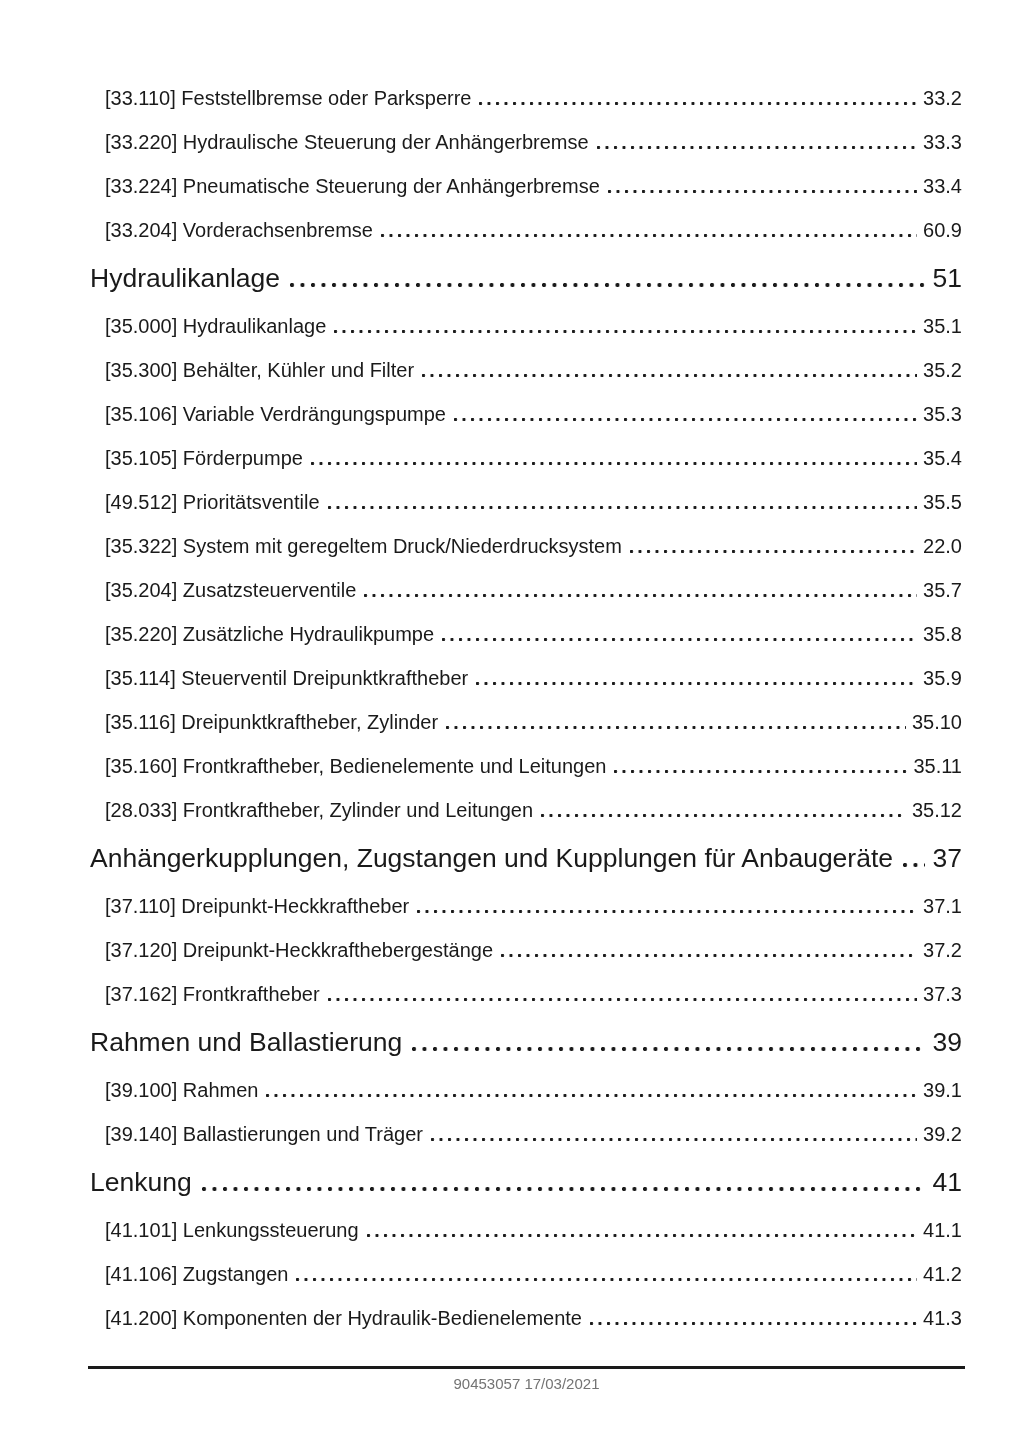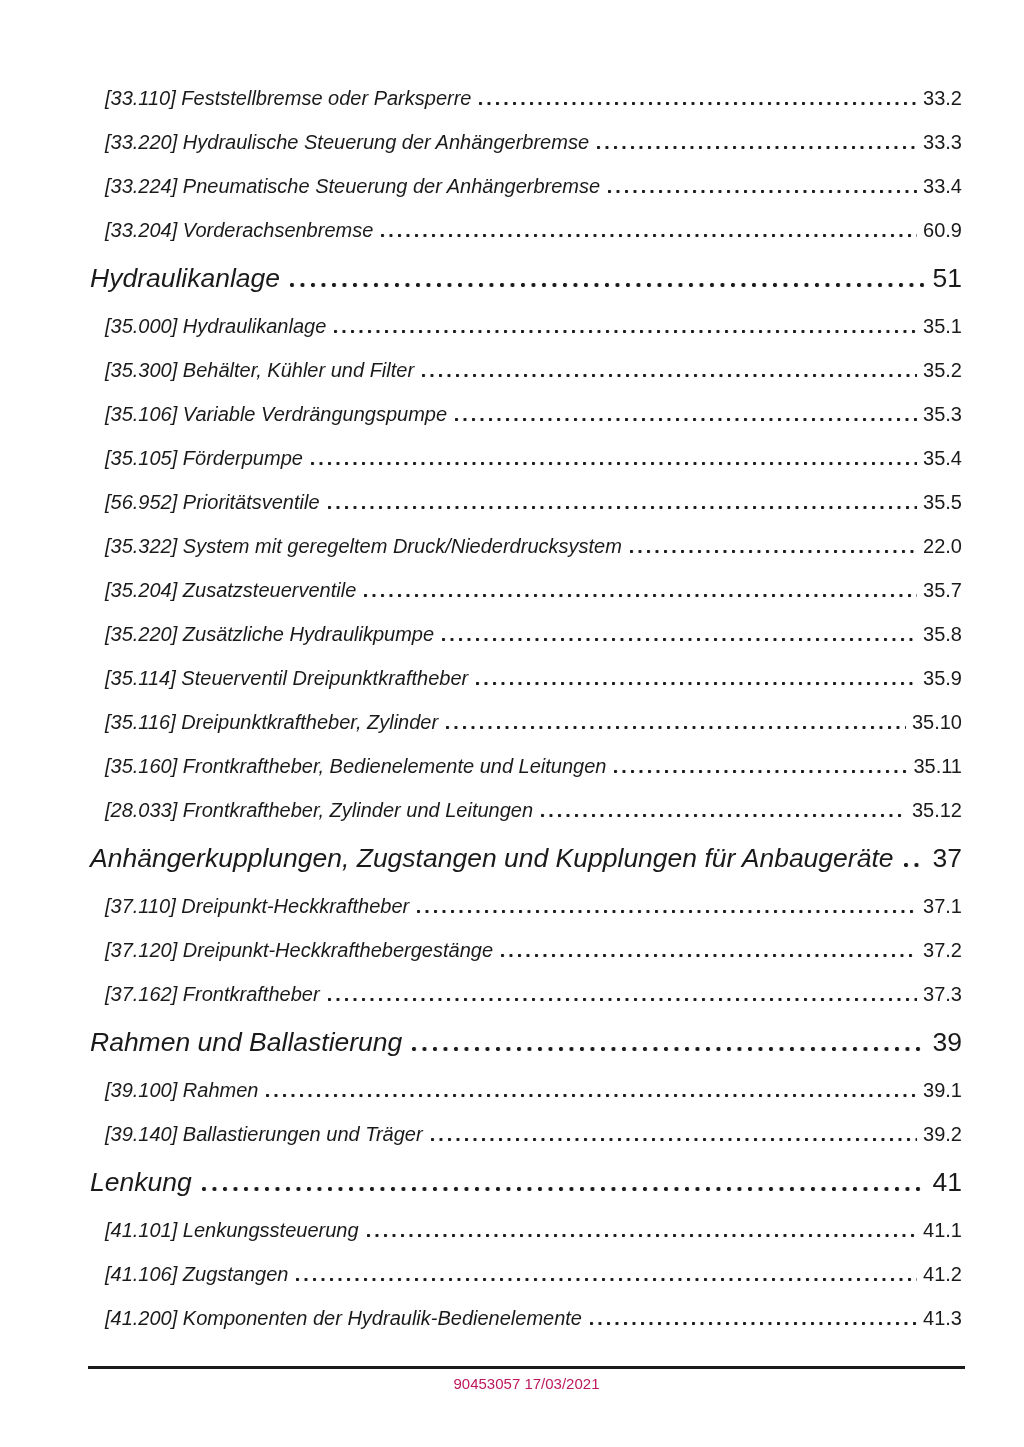--- a/index.html
+++ b/index.html
@@ -30,21 +30,20 @@
     line-height: 44px;
     padding-left: 15px;
   }
   .toc-section {
     font-size: 26.5px;
     line-height: 52px;
     justify-content: center;
   }
   .toc-label {
     white-space: nowrap;
-    font-style: italic;
   }
   .toc-page {
     white-space: nowrap;
   }
   .leader {
     flex: 1 1 auto;
     min-width: 4px;
     height: 3px;
     margin: 0 6px 0 8px;
     background-image: radial-gradient(circle at 1.5px 1.5px, #1a1a1a 1.35px, rgba(0,0,0,0) 1.9px);
@@ -60,21 +59,21 @@
   }
   .footer {
     position: absolute;
     left: 88px;
     right: 59px;
     top: 1366px;
     border-top: 3px solid #1a1a1a;
     text-align: center;
     font-size: 15px;
     padding-top: 6px;
-    color: #be185d;
+    color: #737373;
   }
 </style>
 </head>
 <body>
 
 <main class="toc">
     <div class="toc-row toc-item">
       <span class="toc-label">[33.110] Feststellbremse oder Parksperre</span>
       <span class="leader"></span>
       <span class="toc-page">33.2</span>
@@ -113,21 +112,21 @@
       <span class="toc-label">[35.106] Variable Verdrängungspumpe</span>
       <span class="leader"></span>
       <span class="toc-page">35.3</span>
     </div>
     <div class="toc-row toc-item">
       <span class="toc-label">[35.105] Förderpumpe</span>
       <span class="leader"></span>
       <span class="toc-page">35.4</span>
     </div>
     <div class="toc-row toc-item">
-      <span class="toc-label">[56.952] Prioritätsventile</span>
+      <span class="toc-label">[49.512] Prioritätsventile</span>
       <span class="leader"></span>
       <span class="toc-page">35.5</span>
     </div>
     <div class="toc-row toc-item">
       <span class="toc-label">[35.322] System mit geregeltem Druck/Niederdrucksystem</span>
       <span class="leader"></span>
       <span class="toc-page">22.0</span>
     </div>
     <div class="toc-row toc-item">
       <span class="toc-label">[35.204] Zusatzsteuerventile</span>

